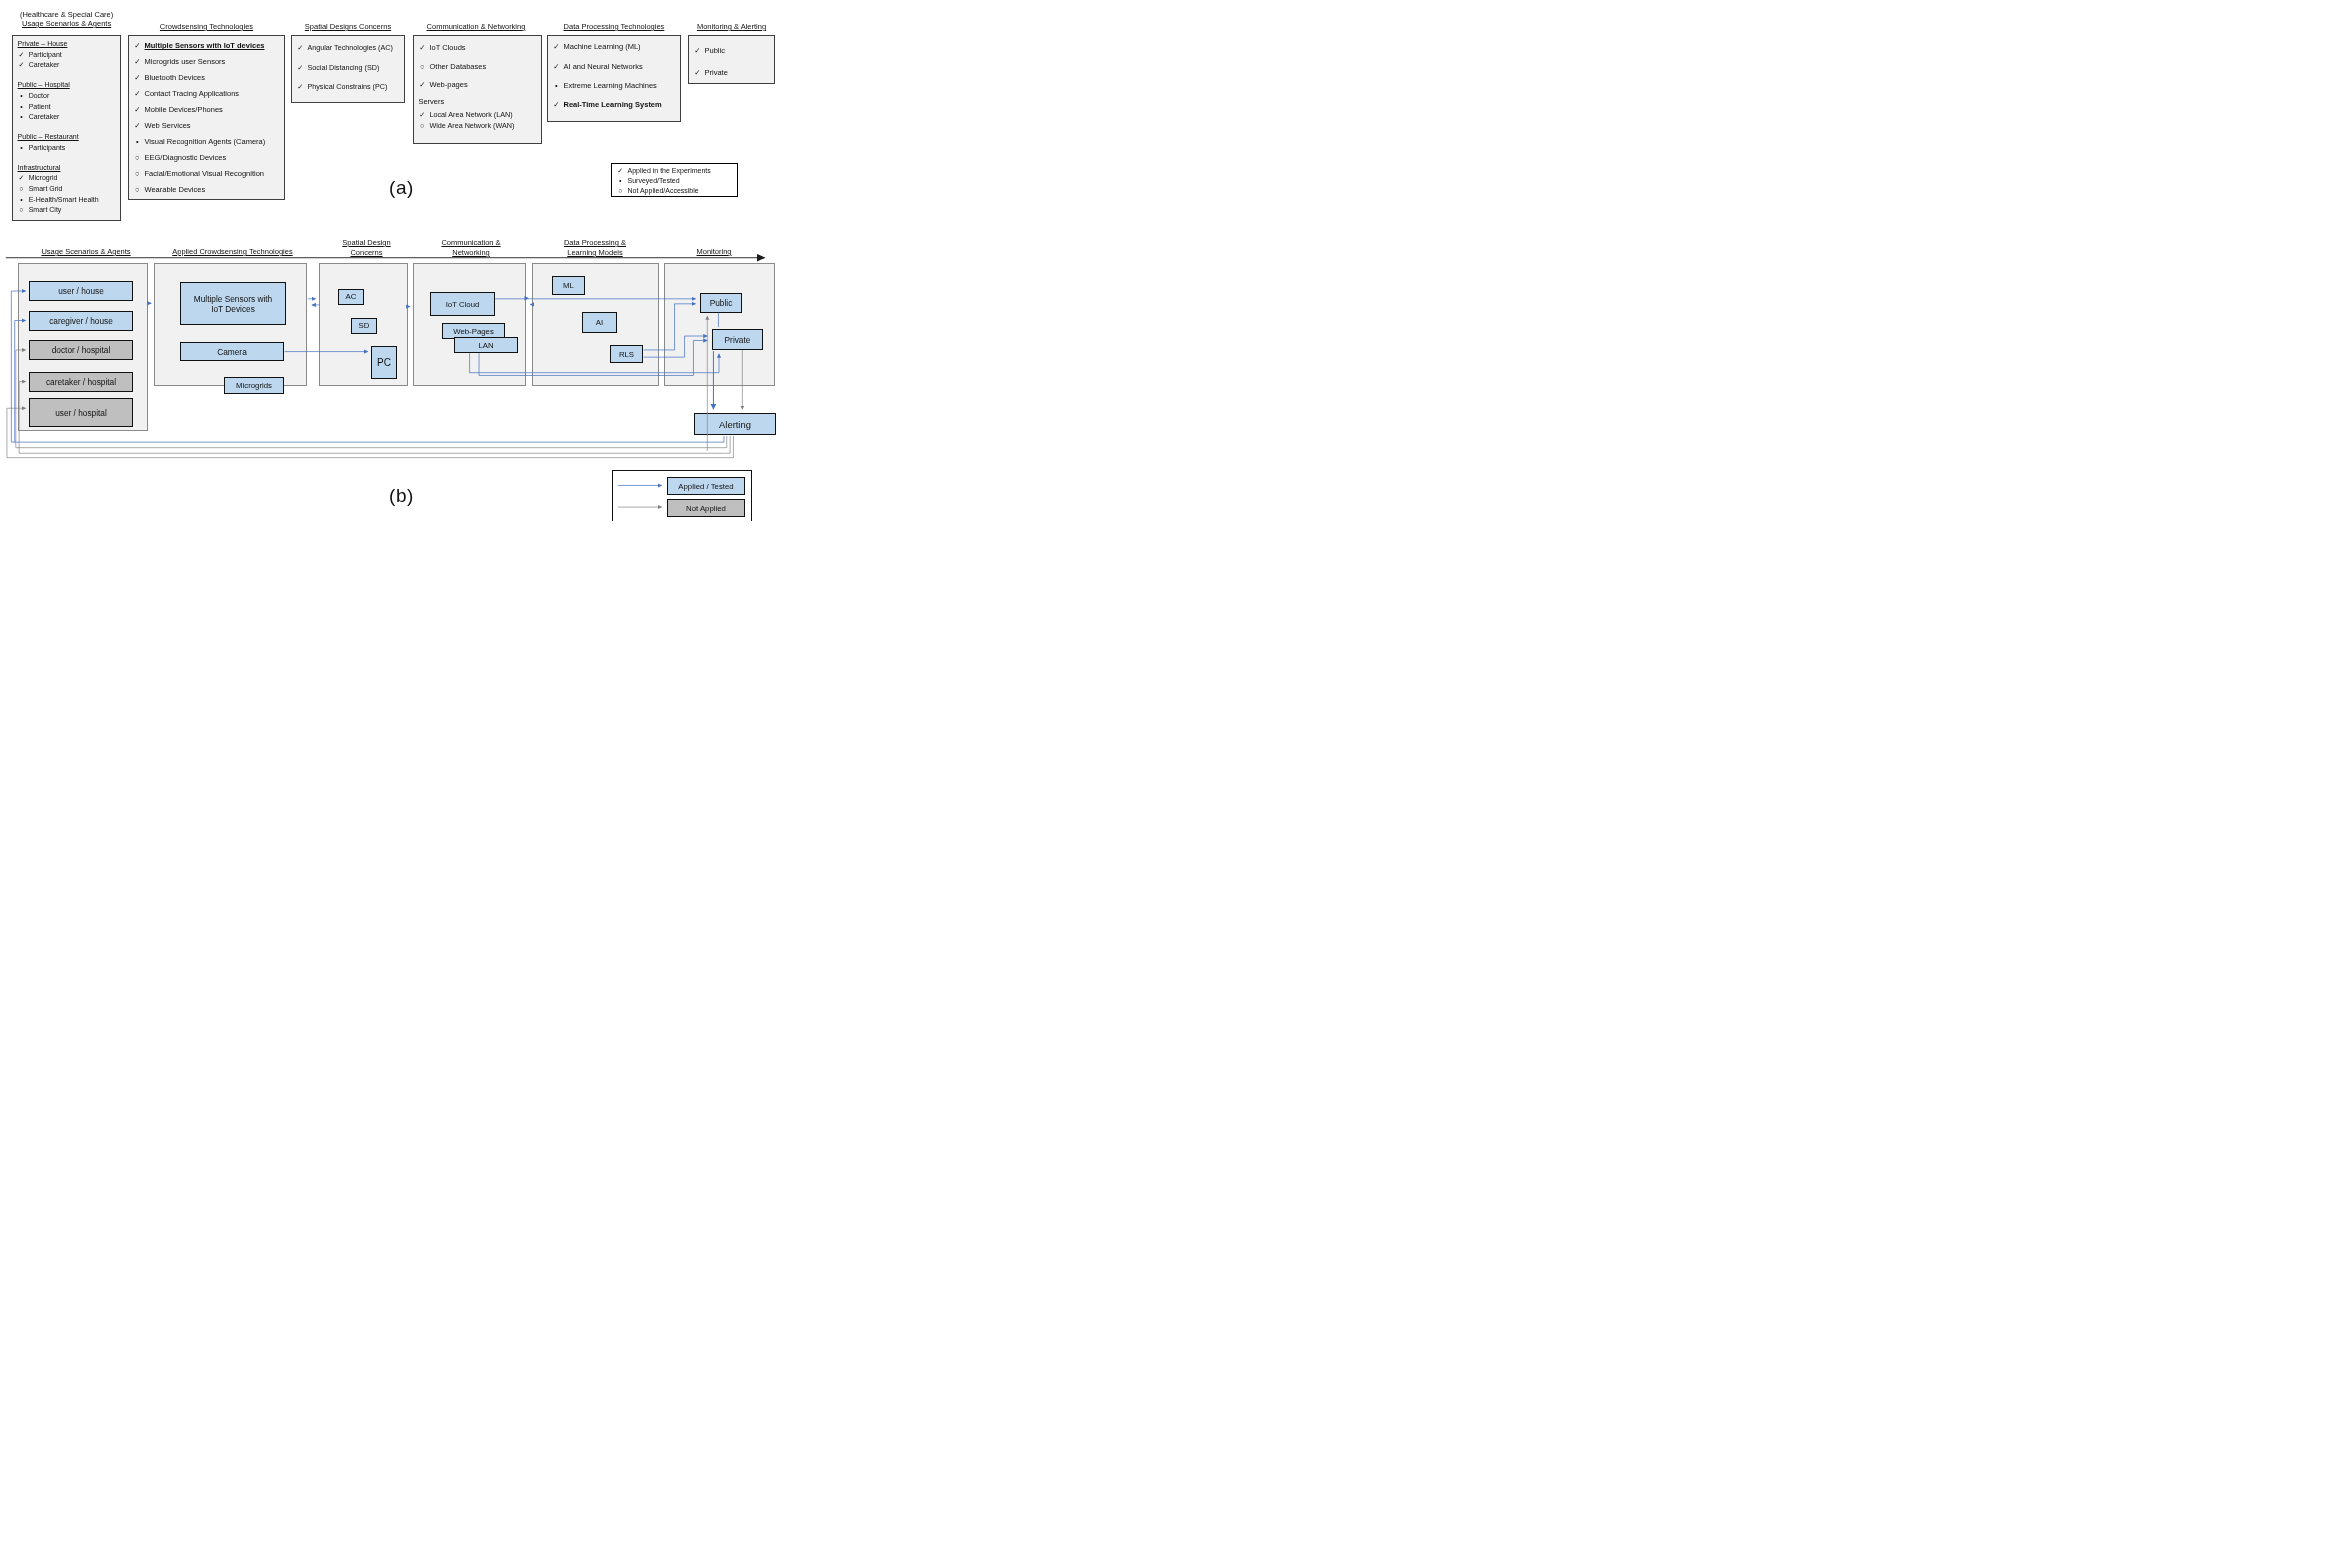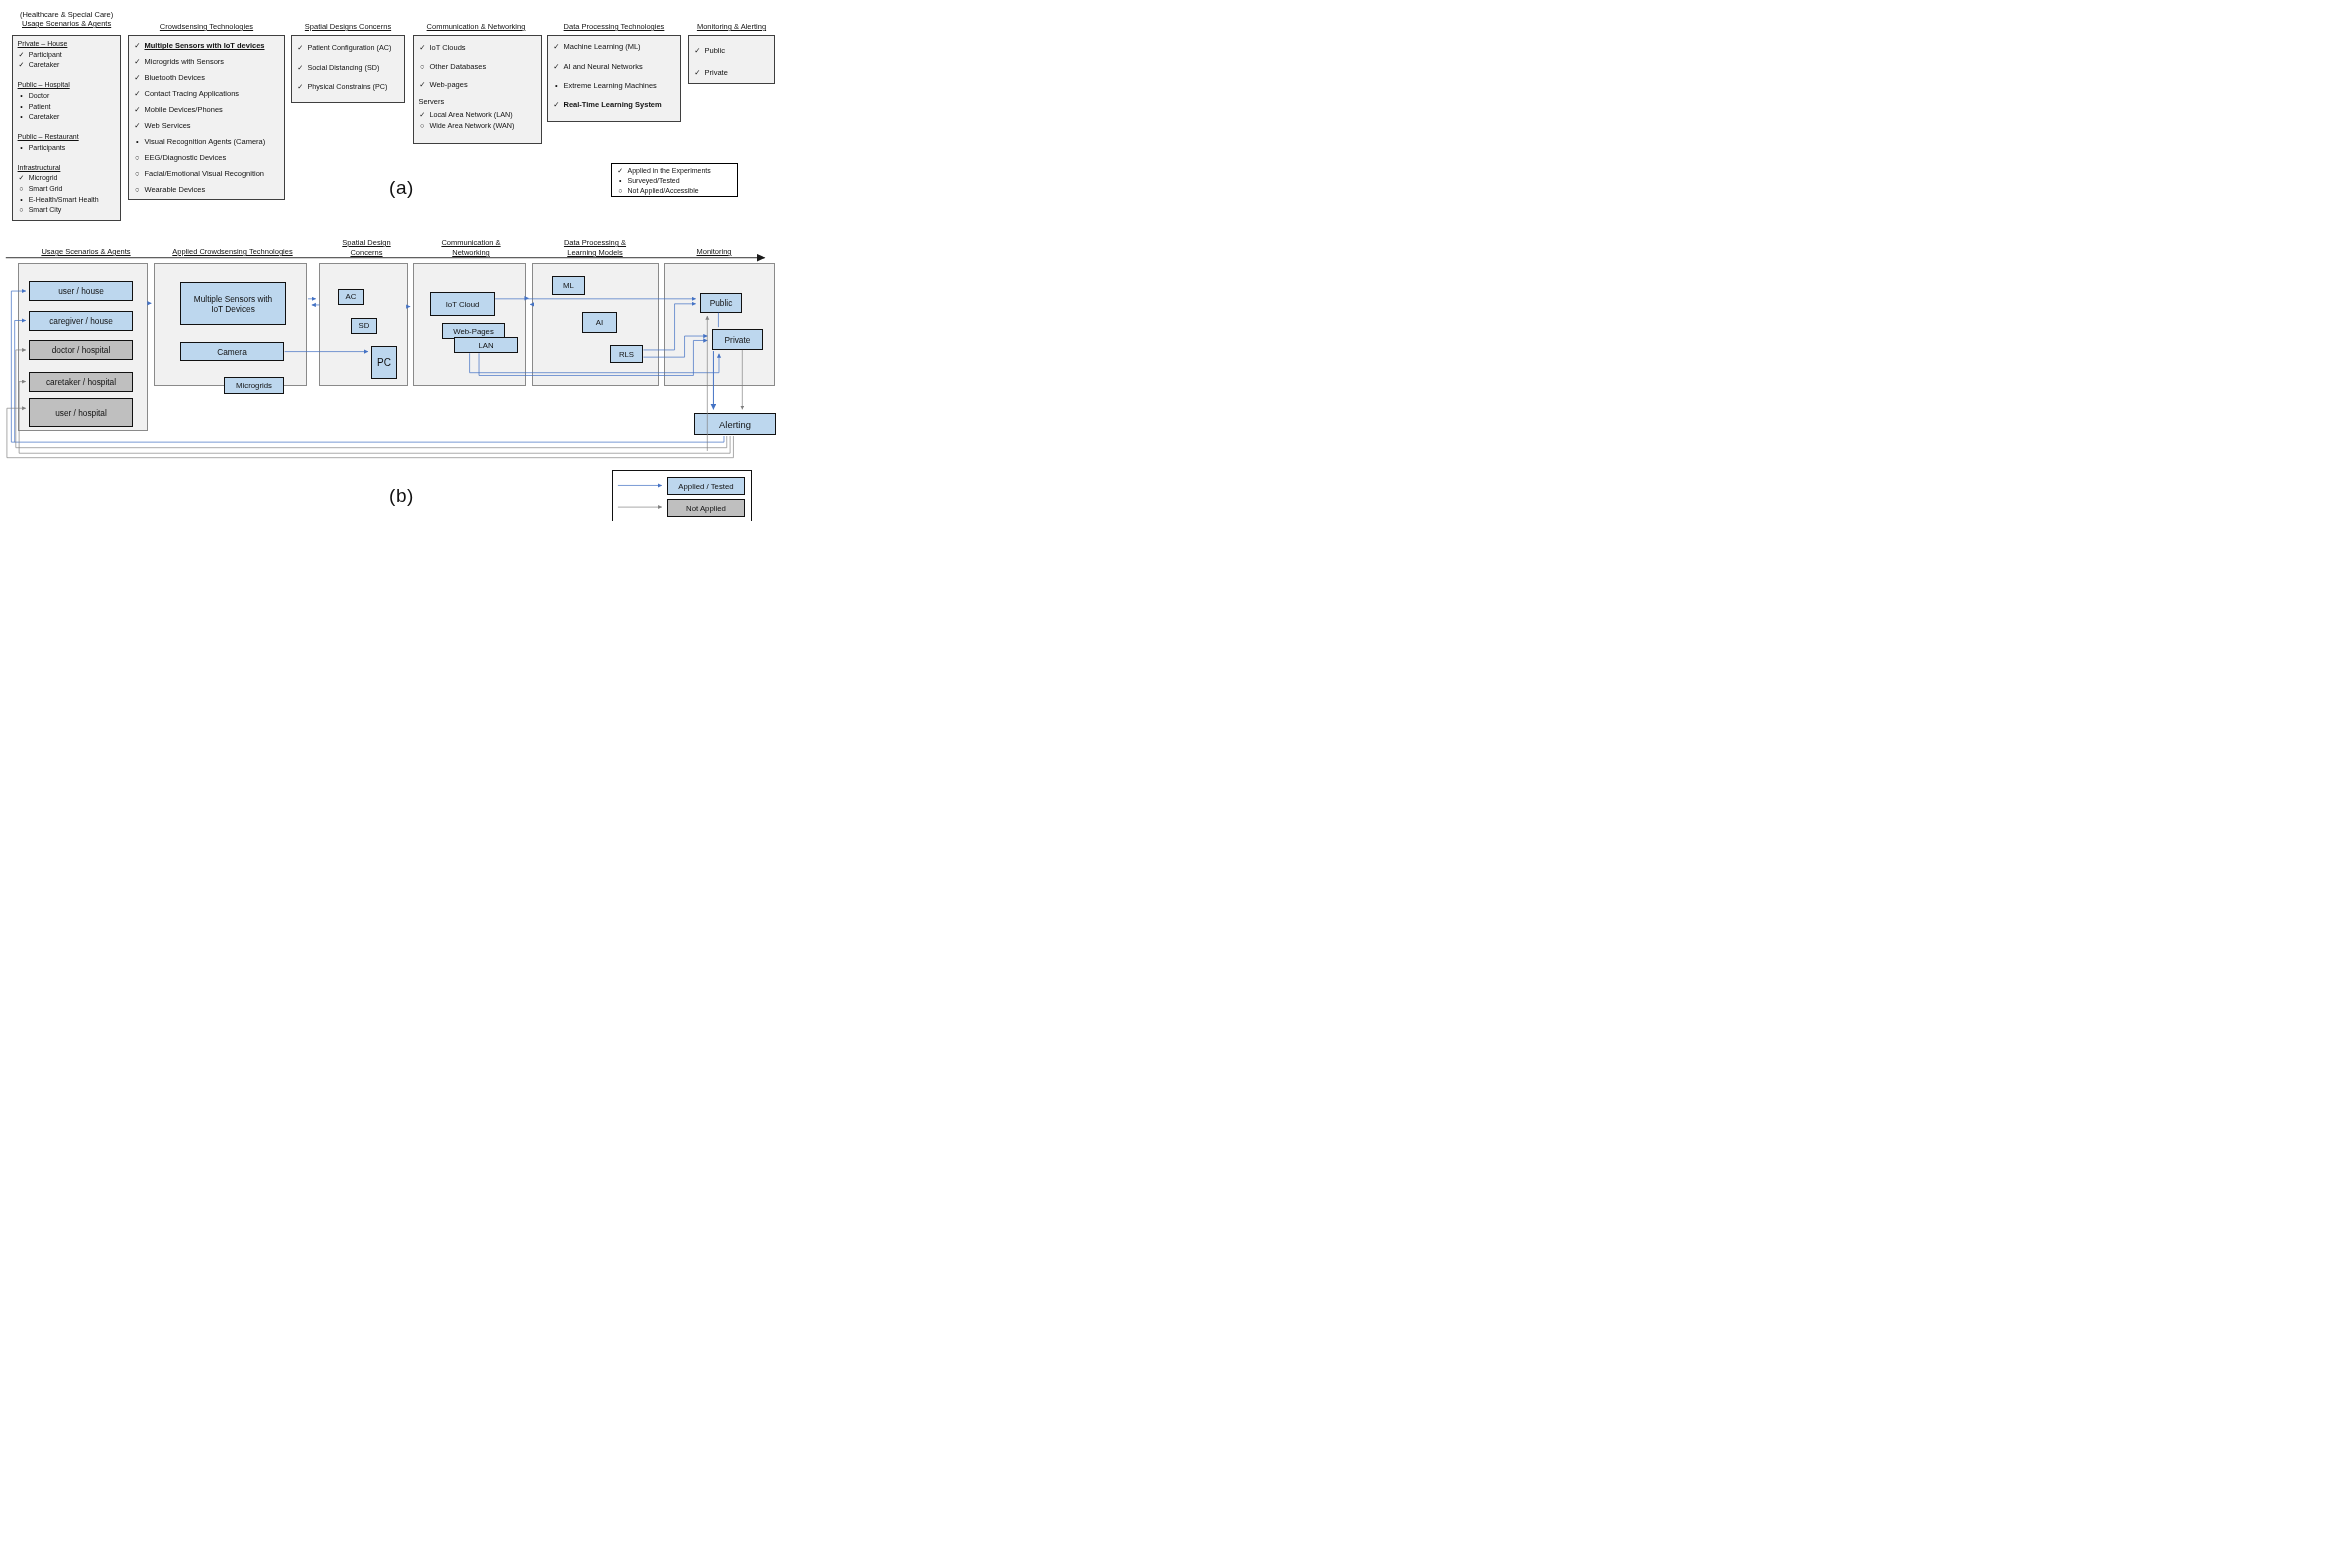--- a/index.html
+++ b/index.html
@@ -112,21 +112,21 @@
       </div>
   </div>
 
   <div class="abox" id="abox-crowd" style="left:128px;top:35px;width:157px;height:165px;padding-top:2.2px;">
     <div class="item">
         <span class="mk">✓</span>
         <span class="emph">Multiple Sensors with IoT devices</span>
       </div>
     <div class="item">
         <span class="mk">✓</span>
-        <span>Microgrids with Sensors</span>
+        <span>Microgrids user Sensors</span>
       </div>
     <div class="item">
         <span class="mk">✓</span>
         <span>Bluetooth Devices</span>
       </div>
     <div class="item">
         <span class="mk">✓</span>
         <span>Contact Tracing Applications</span>
       </div>
     <div class="item">
@@ -151,21 +151,21 @@
       </div>
     <div class="item">
         <span class="mk">○</span>
         <span>Wearable Devices</span>
       </div>
   </div>
 
   <div class="abox" id="abox-spatial" style="left:291px;top:35px;width:114px;height:68px;padding-top:2.2px;">
     <div class="item">
         <span class="mk">✓</span>
-        <span>Patient Configuration (AC)</span>
+        <span>Angular Technologies (AC)</span>
       </div>
     <div class="item">
         <span class="mk">✓</span>
         <span>Social Distancing (SD)</span>
       </div>
     <div class="item">
         <span class="mk">✓</span>
         <span>Physical Constrains (PC)</span>
       </div>
   </div>

